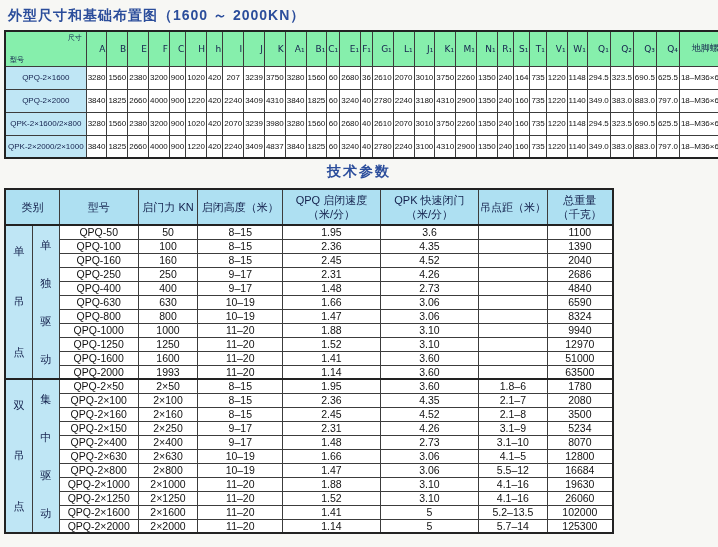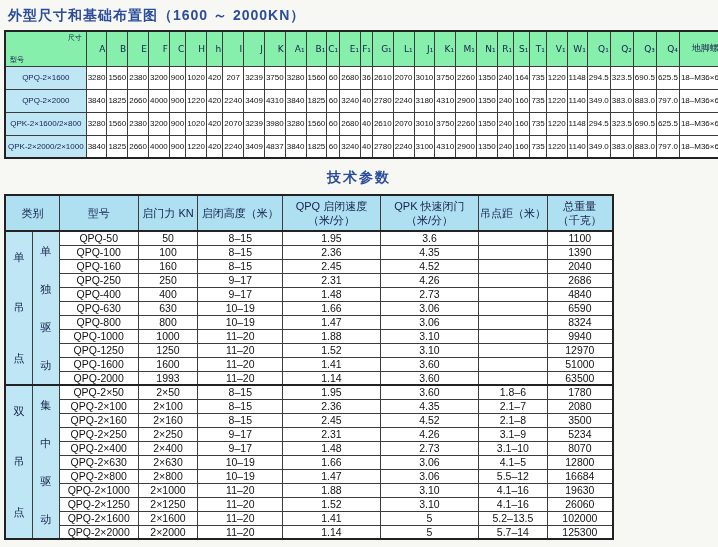--- a/index.html
+++ b/index.html
@@ -16,21 +16,21 @@
     font-weight: bold;
     color: #2b4d9b;
     margin: 2px 0 5px 4px;
     letter-spacing: 1px;
   }
   .tech-title {
     font-size: 14px;
     font-weight: bold;
     color: #2b4d9b;
     text-align: center;
-    margin: 10px 0 7px 0;
+    margin: 4px 0 7px 0;
     letter-spacing: 2px;
   }
 
   table { border-collapse: collapse; table-layout: auto; }
 
   
   .dim-table { width: 710px; border: 2px solid #222; }
   .dim-table th, .dim-table td {
     border: 1px solid #3c3c3c;
     text-align: center;
@@ -484,21 +484,21 @@
         <tr>
           <td>QPQ-2×160</td>
           <td>2×160</td>
           <td>8–15</td>
           <td>2.45</td>
           <td>4.52</td>
           <td>2.1–8</td>
           <td>3500</td>
         </tr>
         <tr>
-          <td>QPQ-2×250</td>
+          <td>QPQ-2×150</td>
           <td>2×250</td>
           <td>9–17</td>
           <td>2.31</td>
           <td>4.26</td>
           <td>3.1–9</td>
           <td>5234</td>
         </tr>
         <tr>
           <td>QPQ-2×400</td>
           <td>2×400</td>

